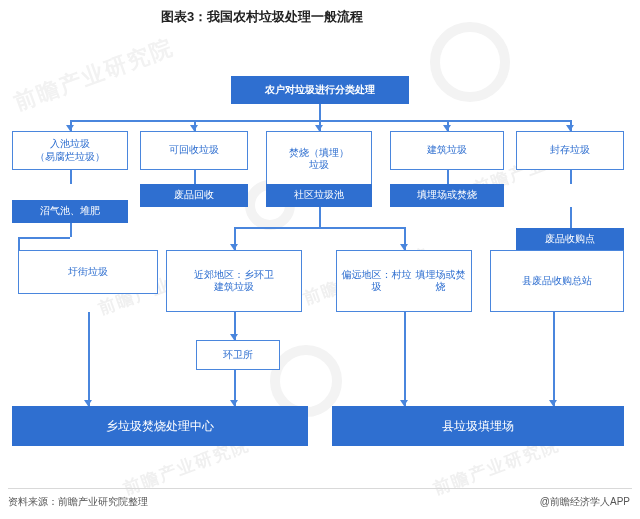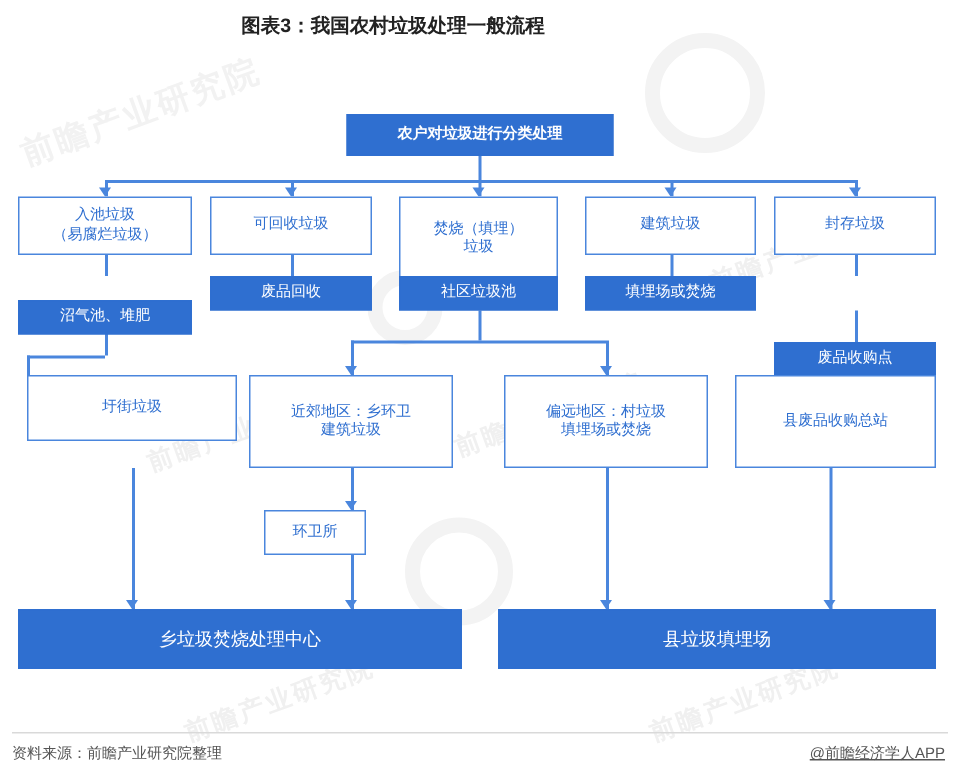--- a/index.html
+++ b/index.html
@@ -61,21 +61,21 @@
     border-left:4px solid transparent;
     border-right:4px solid transparent;
     border-top:6px solid #4a86dd;
     z-index:1;
   }
 
   .footer-left{
     position:absolute;left:8px;bottom:10px;font-size:10px;color:#555;z-index:3;
   }
   .footer-right{
-    position:absolute;right:10px;bottom:10px;font-size:10px;color:#555;z-index:3;text-decoration:underline;
+    position:absolute;right:10px;bottom:10px;font-size:10px;color:#555;z-index:3;
   }
   .footer-rule{
     position:absolute;left:8px;right:8px;bottom:30px;height:1px;background:#d9d9d9;z-index:3;
   }
 </style>
 </head>
 <body>
 
 <div class="stage">
 
@@ -167,28 +167,28 @@
   <div class="node n-solid" style="left:390px;top:184px;width:114px;height:23px;">填埋场或焚烧</div>
   <div class="node n-solid" style="left:516px;top:184px;width:108px;height:23px;margin-top:44px;">废品收购点</div>
 
   <div class="node n-out" style="left:18px;top:250px;width:140px;height:44px;">圩街垃圾</div>
 
   <div class="node n-out" style="left:166px;top:250px;width:136px;height:62px;flex-direction:column;">
     <span>近郊地区：乡环卫</span>
     <span>建筑垃圾</span>
   </div>
 
-  <div class="node n-out" style="left:336px;top:250px;width:136px;height:62px;flex-direction:column;">
+  <div class="node n-out" style="left:336px;top:250px;width:136px;height:62px;">
     <span>偏远地区：村垃圾</span>
     <span>填埋场或焚烧</span>
   </div>
 
   <div class="node n-out" style="left:490px;top:250px;width:134px;height:62px;">县废品收购总站</div>
 
-  <div class="node n-out" style="left:176px;top:340px;width:68px;height:30px;">环卫所</div>
+  <div class="node n-out" style="left:196px;top:340px;width:84px;height:30px;">环卫所</div>
 
   <div class="node n-solid" style="left:12px;top:406px;width:296px;height:40px;font-size:12px;">乡垃圾焚烧处理中心</div>
   <div class="node n-solid" style="left:332px;top:406px;width:292px;height:40px;font-size:12px;">县垃圾填埋场</div>
 
   <div class="footer-rule"></div>
   <div class="footer-left">资料来源：前瞻产业研究院整理</div>
   <div class="footer-right">@前瞻经济学人APP</div>
 </div>
 
 </body></html>

